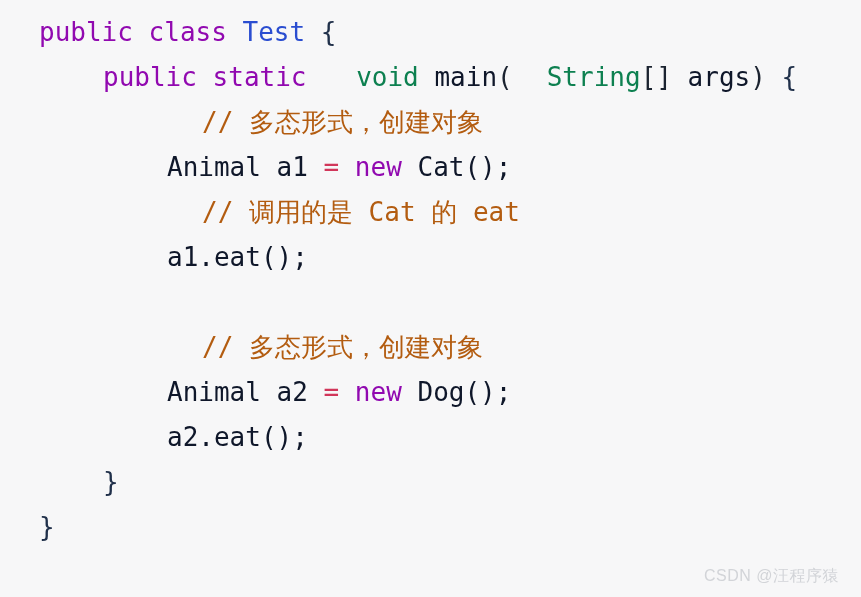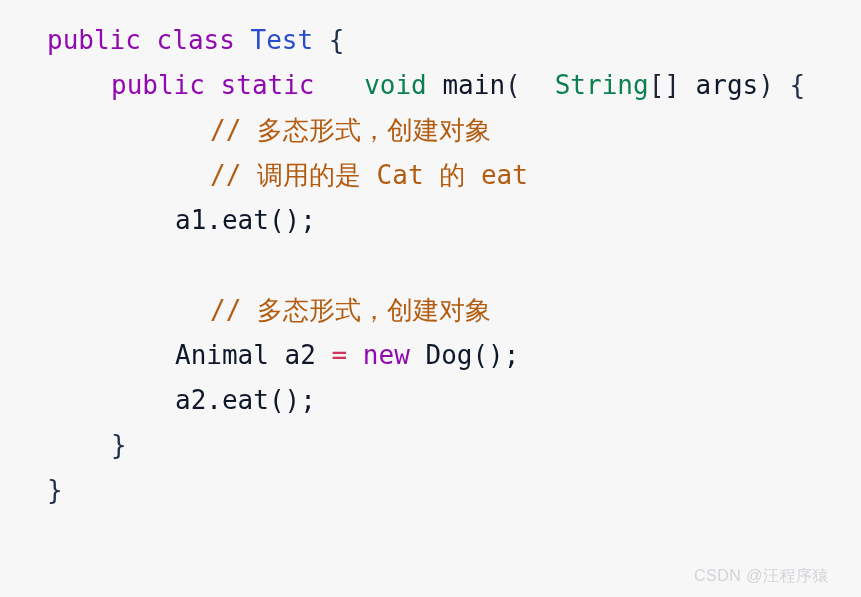--- a/index.html
+++ b/index.html
@@ -14,21 +14,21 @@
     overflow: hidden;
     position: relative;
   }
 
   #code-block {
     position: absolute;
     left: 0;
     top: 0;
     width: 837px;
     height: 597px;
-    padding: 8px;
+    padding: 0;
     box-sizing: border-box;
   }
 
   .code-line {
     height: 45px;
     line-height: 45px;
     font-size: 26px;
     letter-spacing: 0px;
     white-space: pre;
     padding-left: 39px;
@@ -45,40 +45,41 @@
   .tok-class    { color: #2a4dd0; }
   .tok-type     { color: #0d8050; margin-left: 34px; }
   .tok-plain    { color: #0f172a; }
   .tok-operator { color: #d1365a; }
   .tok-comment  { color: #b35c10; margin-left: 35px; }
   .tok-brace    { color: #20304a; }
   .tok-punct    { color: #1b2330; }
 
   #watermark {
     position: absolute;
-    right: 32px;
+    right: 22px;
     bottom: 10px;
     font-family: "Liberation Sans", sans-serif;
     font-size: 16px;
     color: #d2d4d8;
     letter-spacing: 0.5px;
     white-space: nowrap;
   }
 </style>
 </head>
 <body>
 
 <div id="code-block">
 
   <div class="code-line"><span class="tok-keyword">public</span><span class="tok-plain"> </span><span class="tok-keyword">class</span><span class="tok-plain"> </span><span class="tok-class">Test</span><span class="tok-plain"> </span><span class="tok-brace">{</span></div>
 
   <div class="code-line ind1"><span class="tok-keyword">public</span><span class="tok-plain"> </span><span class="tok-keyword">static</span><span class="tok-plain"> </span><span class="tok-type">void</span><span class="tok-plain"> </span><span class="tok-plain">main</span><span class="tok-punct">(</span><span class="tok-type">String</span><span class="tok-punct">[]</span><span class="tok-plain"> </span><span class="tok-plain">args</span><span class="tok-punct">)</span><span class="tok-plain"> </span><span class="tok-brace">{</span></div>
 
   <div class="code-line ind2"><span class="tok-comment">// 多态形式，创建对象</span></div>
 
+  <div class="code-line ind2"><span class="tok-plain">Animal</span><span class="tok-plain"> </span><span class="tok-plain">a1</span><span class="tok-plain"> </span><span class="tok-operator">=</span><span class="tok-plain"> </span><span class="tok-keyword">new</span><span class="tok-plain"> </span><span class="tok-plain">Cat</span><span class="tok-plain">();</span></div>
 
   <div class="code-line ind2"><span class="tok-comment">// 调用的是 Cat 的 eat</span></div>
 
   <div class="code-line ind2"><span class="tok-plain">a1.eat();</span></div>
 
   <div class="code-line ind2"><span class="tok-plain"></span></div>
 
   <div class="code-line ind2"><span class="tok-comment">// 多态形式，创建对象</span></div>
 
   <div class="code-line ind2"><span class="tok-plain">Animal</span><span class="tok-plain"> </span><span class="tok-plain">a2</span><span class="tok-plain"> </span><span class="tok-operator">=</span><span class="tok-plain"> </span><span class="tok-keyword">new</span><span class="tok-plain"> </span><span class="tok-plain">Dog</span><span class="tok-plain">();</span></div>

